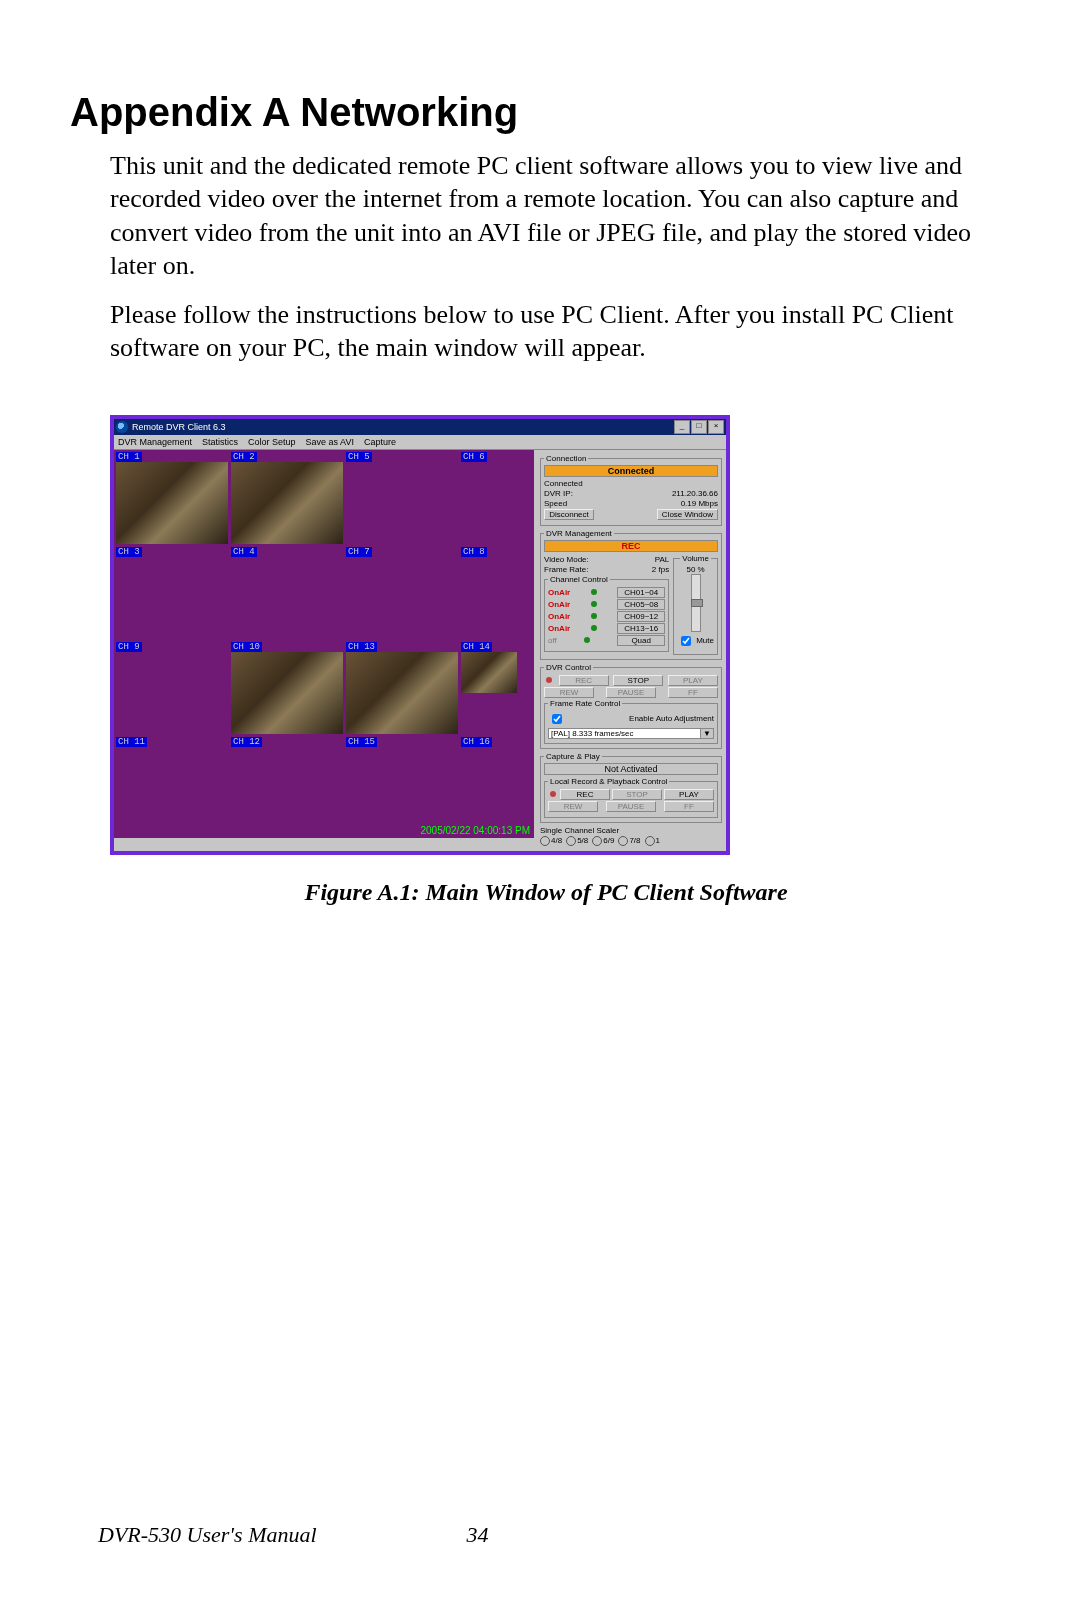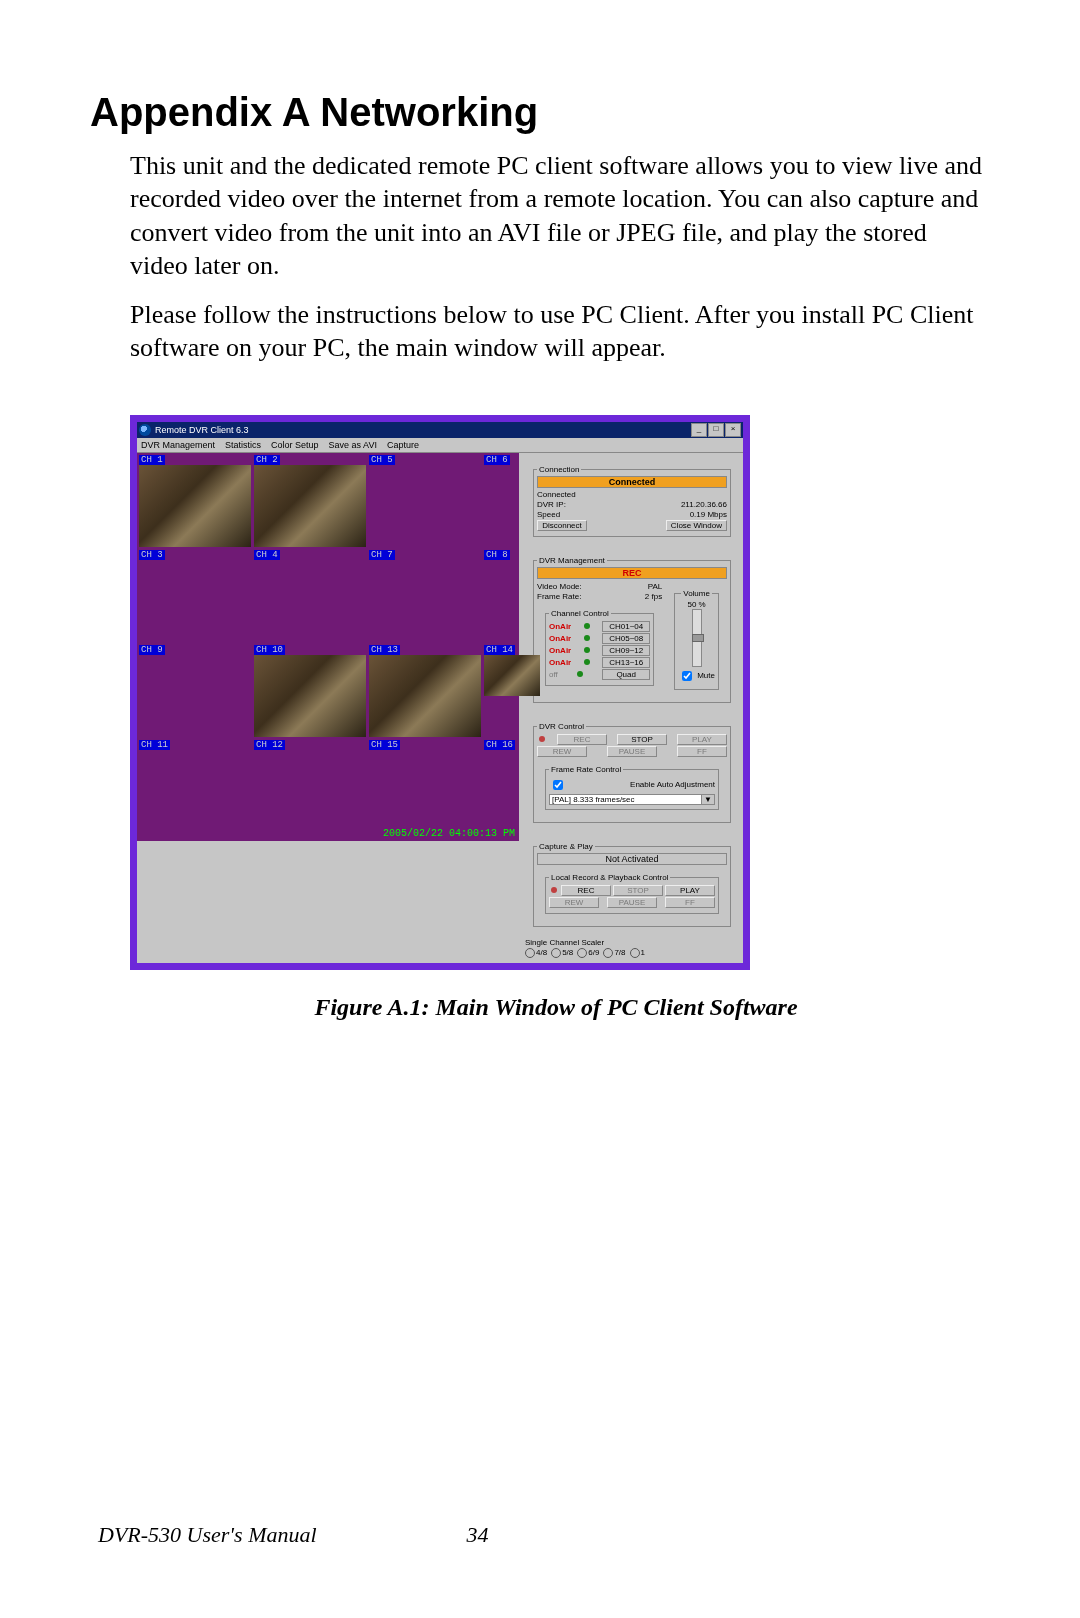--- a/index.html
+++ b/index.html
@@ -1,33 +1,33 @@
 <!DOCTYPE html>
 <html><head>
 <meta charset="utf-8">
 <style>
   html,body{margin:0;padding:0;background:#fff;font-family:"Times New Roman",Times,serif;color:#000}
-  .page{width:1080px;height:1618px;position:relative;box-sizing:border-box;padding:90px 98px 0 90px}
+  .page{width:1080px;height:1618px;position:relative;box-sizing:border-box;padding:90px 98px 0 70px}
   h1{font-family:Arial,Helvetica,sans-serif;font-weight:bold;font-size:40px;margin:0 0 14px 0}
   .body-text{font-size:26px;line-height:1.28;margin:0 0 16px 40px}
   .figure-wrap{margin:50px 0 0 40px}
-  .app{width:620px;border:7px solid #6d28d9;background:#c6c6c6;font-family:Tahoma,Arial,sans-serif;font-size:9px;color:#000;box-sizing:border-box}
+  .app{width:620px;border:4px solid #6d28d9;background:#c6c6c6;font-family:Tahoma,Arial,sans-serif;font-size:9px;color:#000;box-sizing:border-box}
   .titlebar{height:16px;background:linear-gradient(#0a246a,#0a246a);color:#fff;display:flex;align-items:center;padding:0 2px;justify-content:space-between}
   .titlebar-left{display:flex;align-items:center;gap:4px;font-size:9px}
   .titlebar-icon{width:12px;height:12px;background:radial-gradient(circle at 40% 40%,#7cb7ff 30%,#004a9e 31%);border-radius:50%}
   .winbtns{display:flex;gap:1px}
   .winbtn{width:14px;height:12px;background:#c6c6c6;border:1px solid #888;font-size:8px;line-height:10px;text-align:center;color:#000}
   .menubar{height:14px;background:#c6c6c6;display:flex;gap:10px;padding:0 4px;font-size:9px;align-items:center;border-bottom:1px solid #888}
   .app-body{display:flex}
   .video-area{width:460px;height:388px;background:#701a75;position:relative}
   .ch-label{position:absolute;background:#0000d8;color:#cfcfcf;font-size:9px;padding:0 2px;font-family:"Courier New",monospace}
   .thumb{position:absolute;background:linear-gradient(135deg,#6a5338 0%,#3d2f1c 40%,#8c7a57 60%,#2b2315 100%)}
-  .timestamp{position:absolute;right:4px;bottom:2px;color:#0f0;font-family:Liberation Mono, monospace;font-size:10px}
+  .timestamp{position:absolute;right:4px;bottom:2px;color:#0f0;font-family:Liberation Sans, sans-serif;font-size:10px}
   .side{flex:1;padding:4px 4px 4px 6px;display:flex;flex-direction:column;gap:3px}
-  fieldset{border:1px solid #888;margin:8px;padding:2px 3px 4px 3px;font-size:8px}
+  fieldset{border:1px solid #888;margin:0;padding:2px 3px 4px 3px;font-size:8px}
   legend{font-size:8px;padding:0 2px}
   .status-bar{background:#f0a020;color:#000;text-align:center;font-size:9px;font-weight:bold;border:1px solid #888;margin-bottom:2px}
   .rec-bar{background:#f0a020;color:#d00000;text-align:center;font-size:9px;font-weight:bold;border:1px solid #888;margin-bottom:2px}
   .btn{display:inline-block;background:#c6c6c6;border:1px solid #888;border-top-color:#eee;border-left-color:#eee;padding:0 4px;font-size:8px;text-align:center;min-width:40px}
   .btn.dim{color:#7a7a7a}
   .row{display:flex;justify-content:space-between;align-items:center;margin:1px 0;gap:2px}
   .onair{color:#d00000;font-weight:bold;font-size:8px}
   .dot{width:6px;height:6px;border-radius:50%;background:#1a8a1a;display:inline-block;margin:0 2px}
   .chan-btn{background:#c6c6c6;border:1px solid #888;font-size:8px;padding:0 2px;min-width:42px;text-align:center}
   .vslider{width:8px;height:56px;border:1px solid #888;background:#ddd;position:relative;margin:0 2px}

